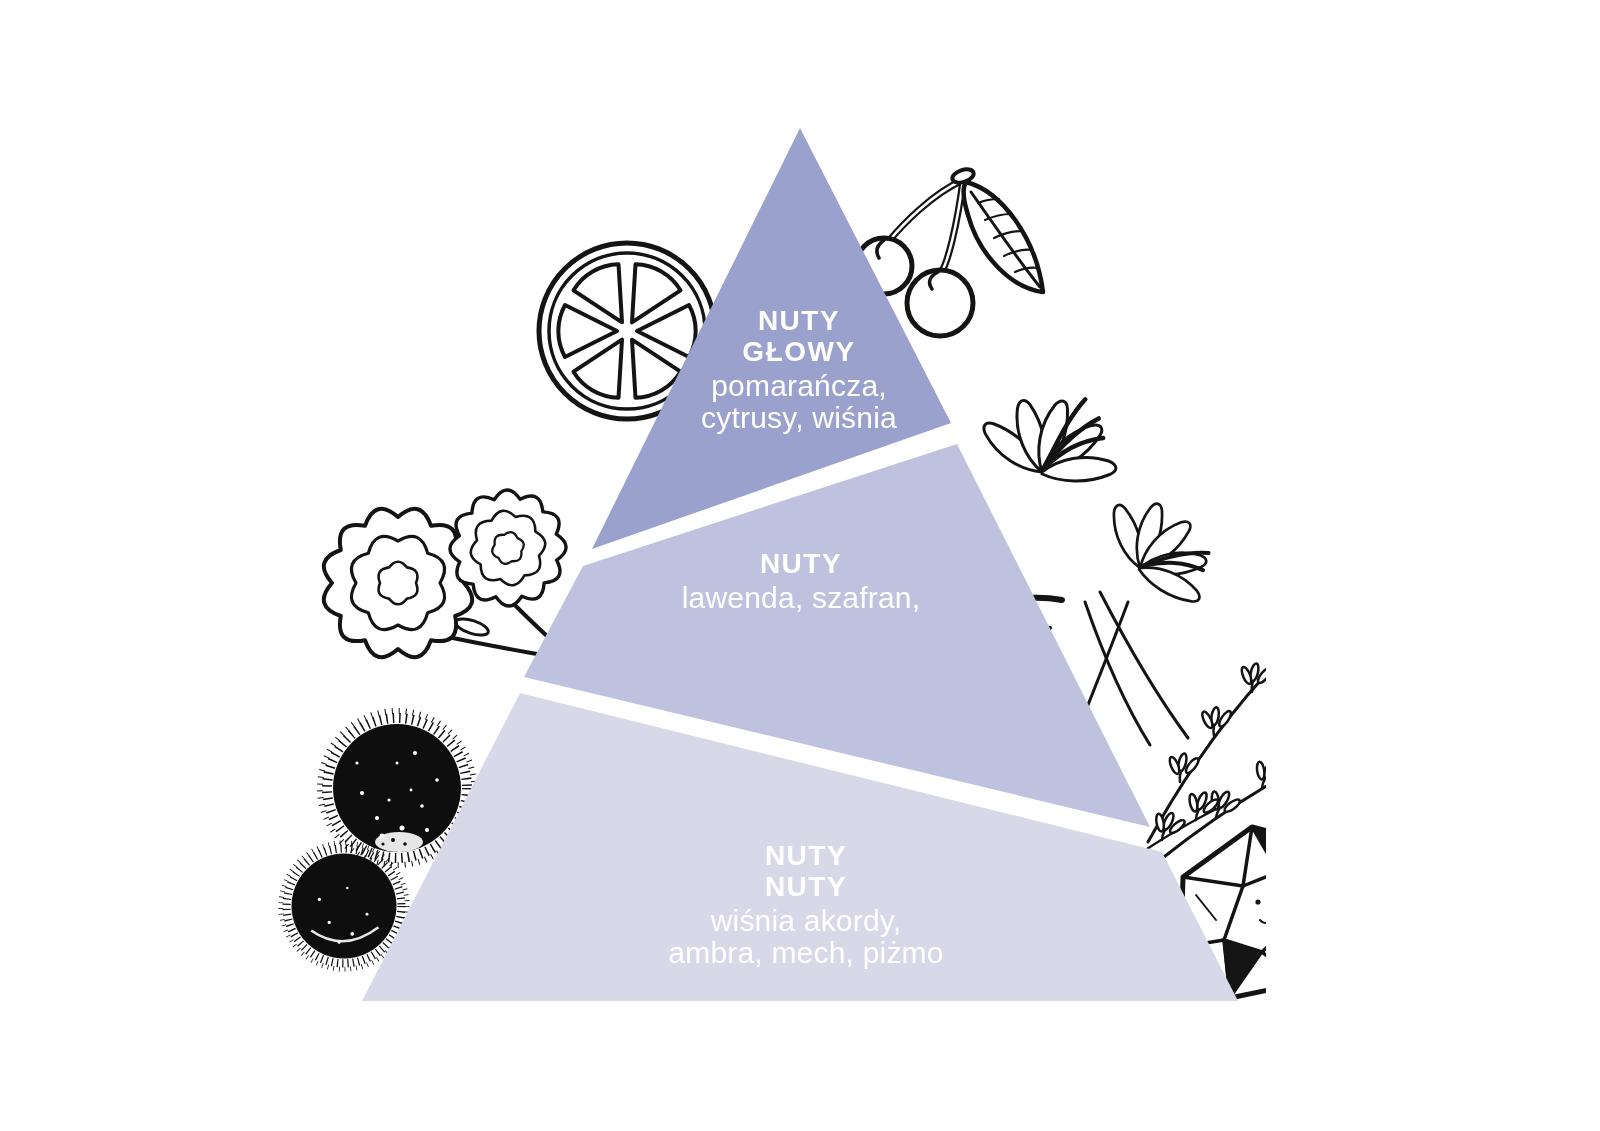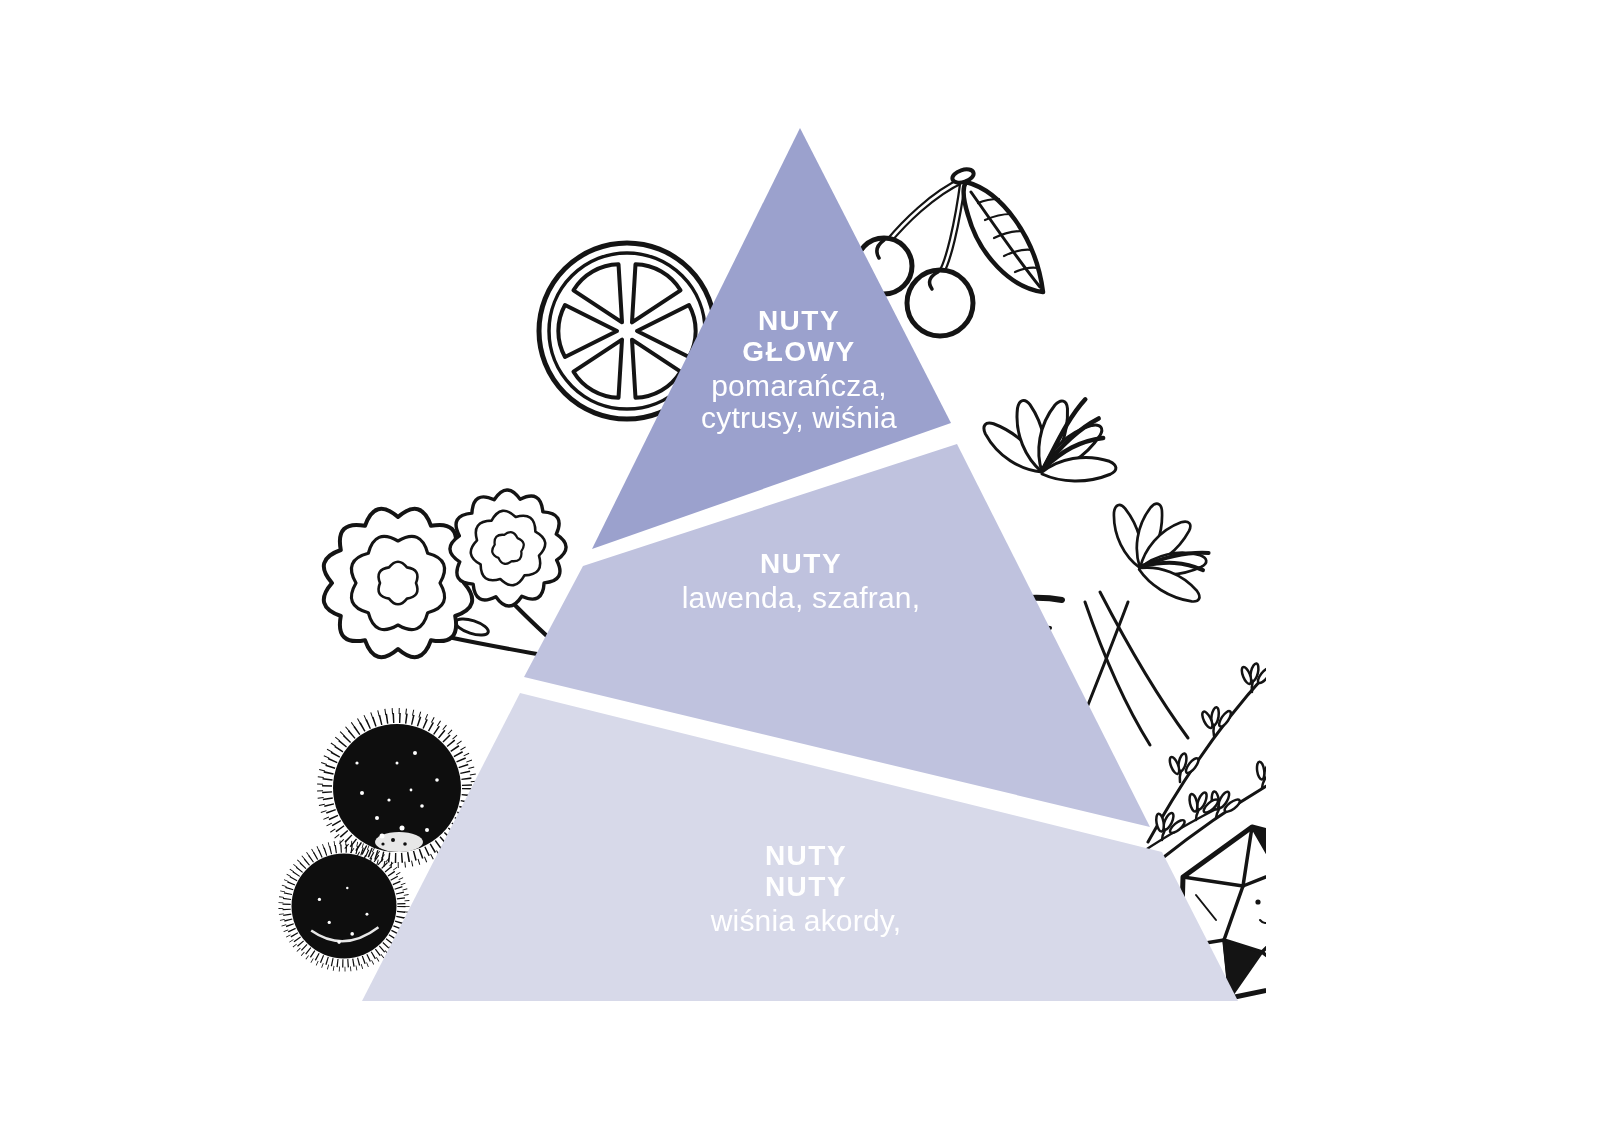--- a/index.html
+++ b/index.html
@@ -223,15 +223,16 @@
 
   <div class="label" style="left:801px;top:548px">
     <div class="t">NUTY</div>
     <div class="n">lawenda, szafran,</div>
   </div>
 
   <div class="label" style="left:806px;top:840px">
     <div class="t">NUTY</div>
     <div class="t">NUTY</div>
     <div class="n">wiśnia akordy,</div>
+    <div class="n">ambra, mech, piżmo</div>
   </div>
 
 </div>
 
 </body></html>

